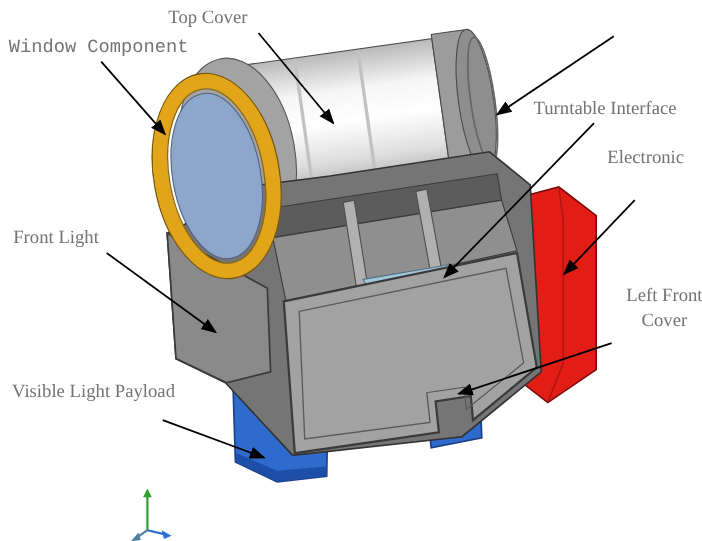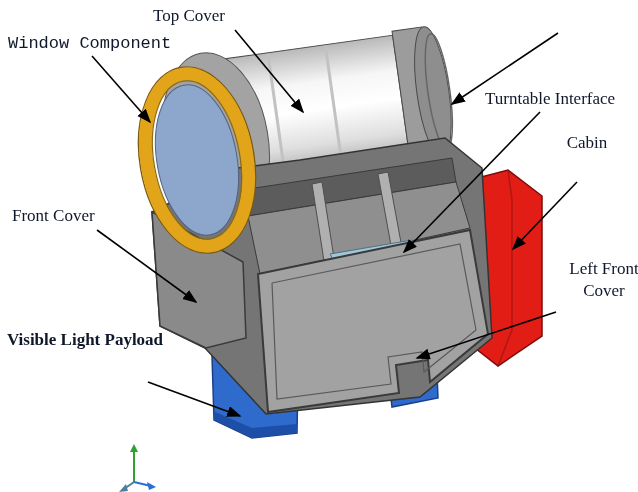--- a/index.html
+++ b/index.html
@@ -8,21 +8,21 @@
     width:638px;height:492px;
     background:#ffffff;
     font-family:"Liberation Serif", serif;
     overflow:hidden;
   }
   .figure svg{position:absolute;left:0;top:0;}
   .label{
     position:absolute;
     font-size:17px;
     line-height:1.3;
-    color:#0f172a;
+    color:#737373;
     white-space:nowrap;
   }
   .label.center{text-align:center;white-space:normal;}
   .label span{display:block;}
 </style>
 </head>
 <body>
 
 <div class="figure">
 
@@ -110,27 +110,27 @@
   </svg>
 
   <div class="label" style="left:153px;top:5px;">Top Cover</div>
 
 
   <div class="label" style="left:8px;top:33px;font-family:Liberation Mono, monospace;">Window Component</div>
 
   <div class="label" style="left:485px;top:88px;">Turntable Interface</div>
 
   <div class="label center" style="left:538px;top:132px;width:98px;">
-    <span>Cabin</span>
+    <span>Electronic</span>
   </div>
 
-  <div class="label" style="left:12px;top:205px;">Front Cover</div>
+  <div class="label" style="left:12px;top:205px;">Front Light</div>
 
   <div class="label center" style="left:543px;top:258px;width:92px;padding-left:15px;">
     <span>Left Front</span>
     <span>Cover</span>
   </div>
 
-  <div class="label center" style="left:2px;top:329px;width:166px;font-weight:bold;">
+  <div class="label center" style="left:2px;top:345px;width:166px;">
     <span>Visible Light Payload</span>
   </div>
 
 </div>
 
 </body></html>

